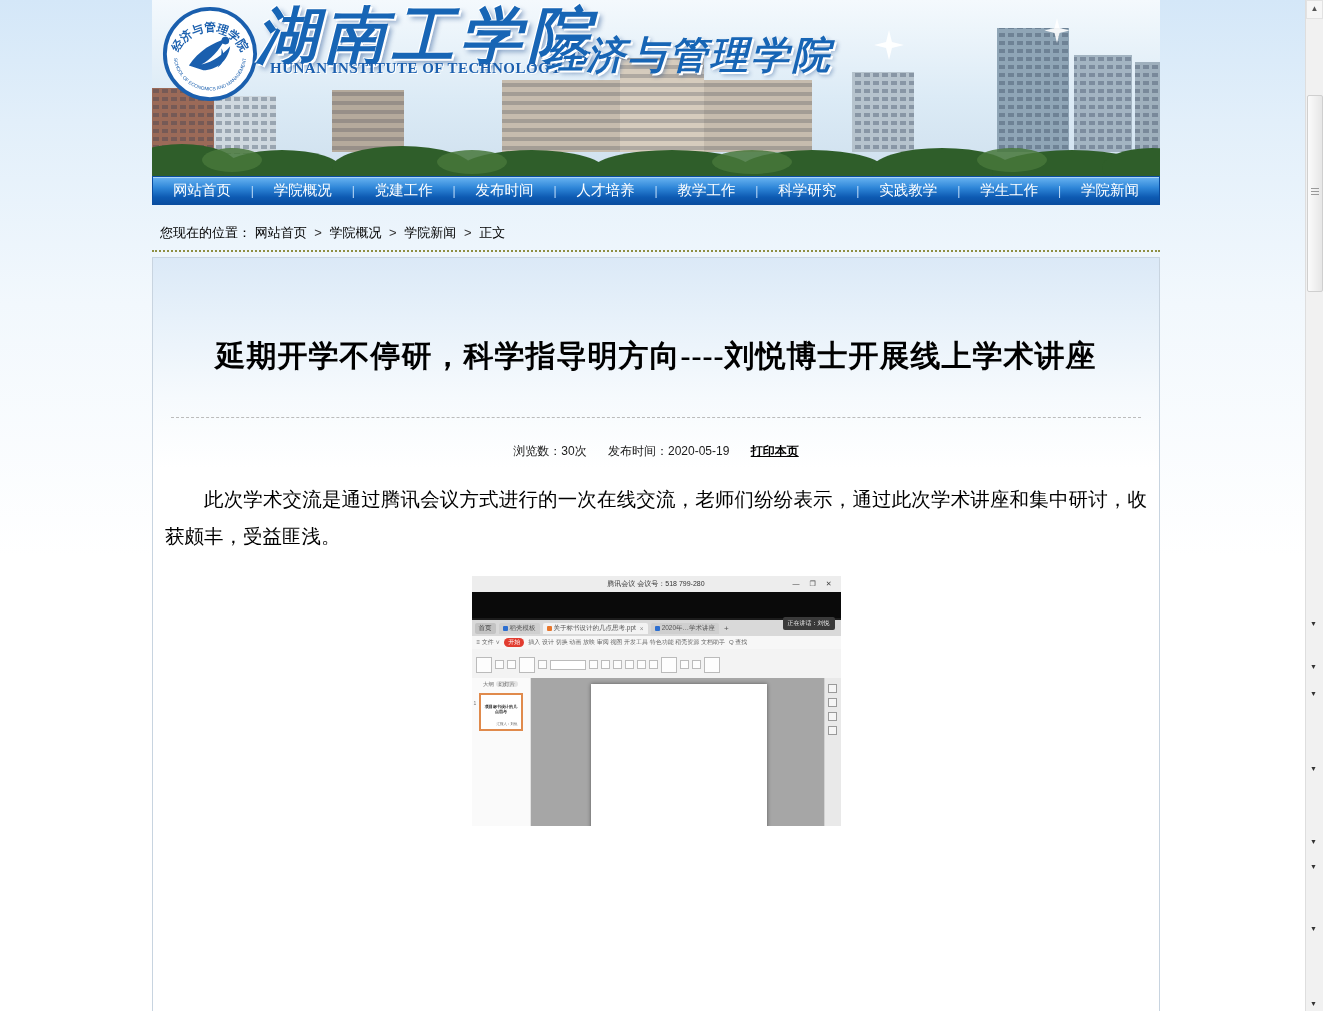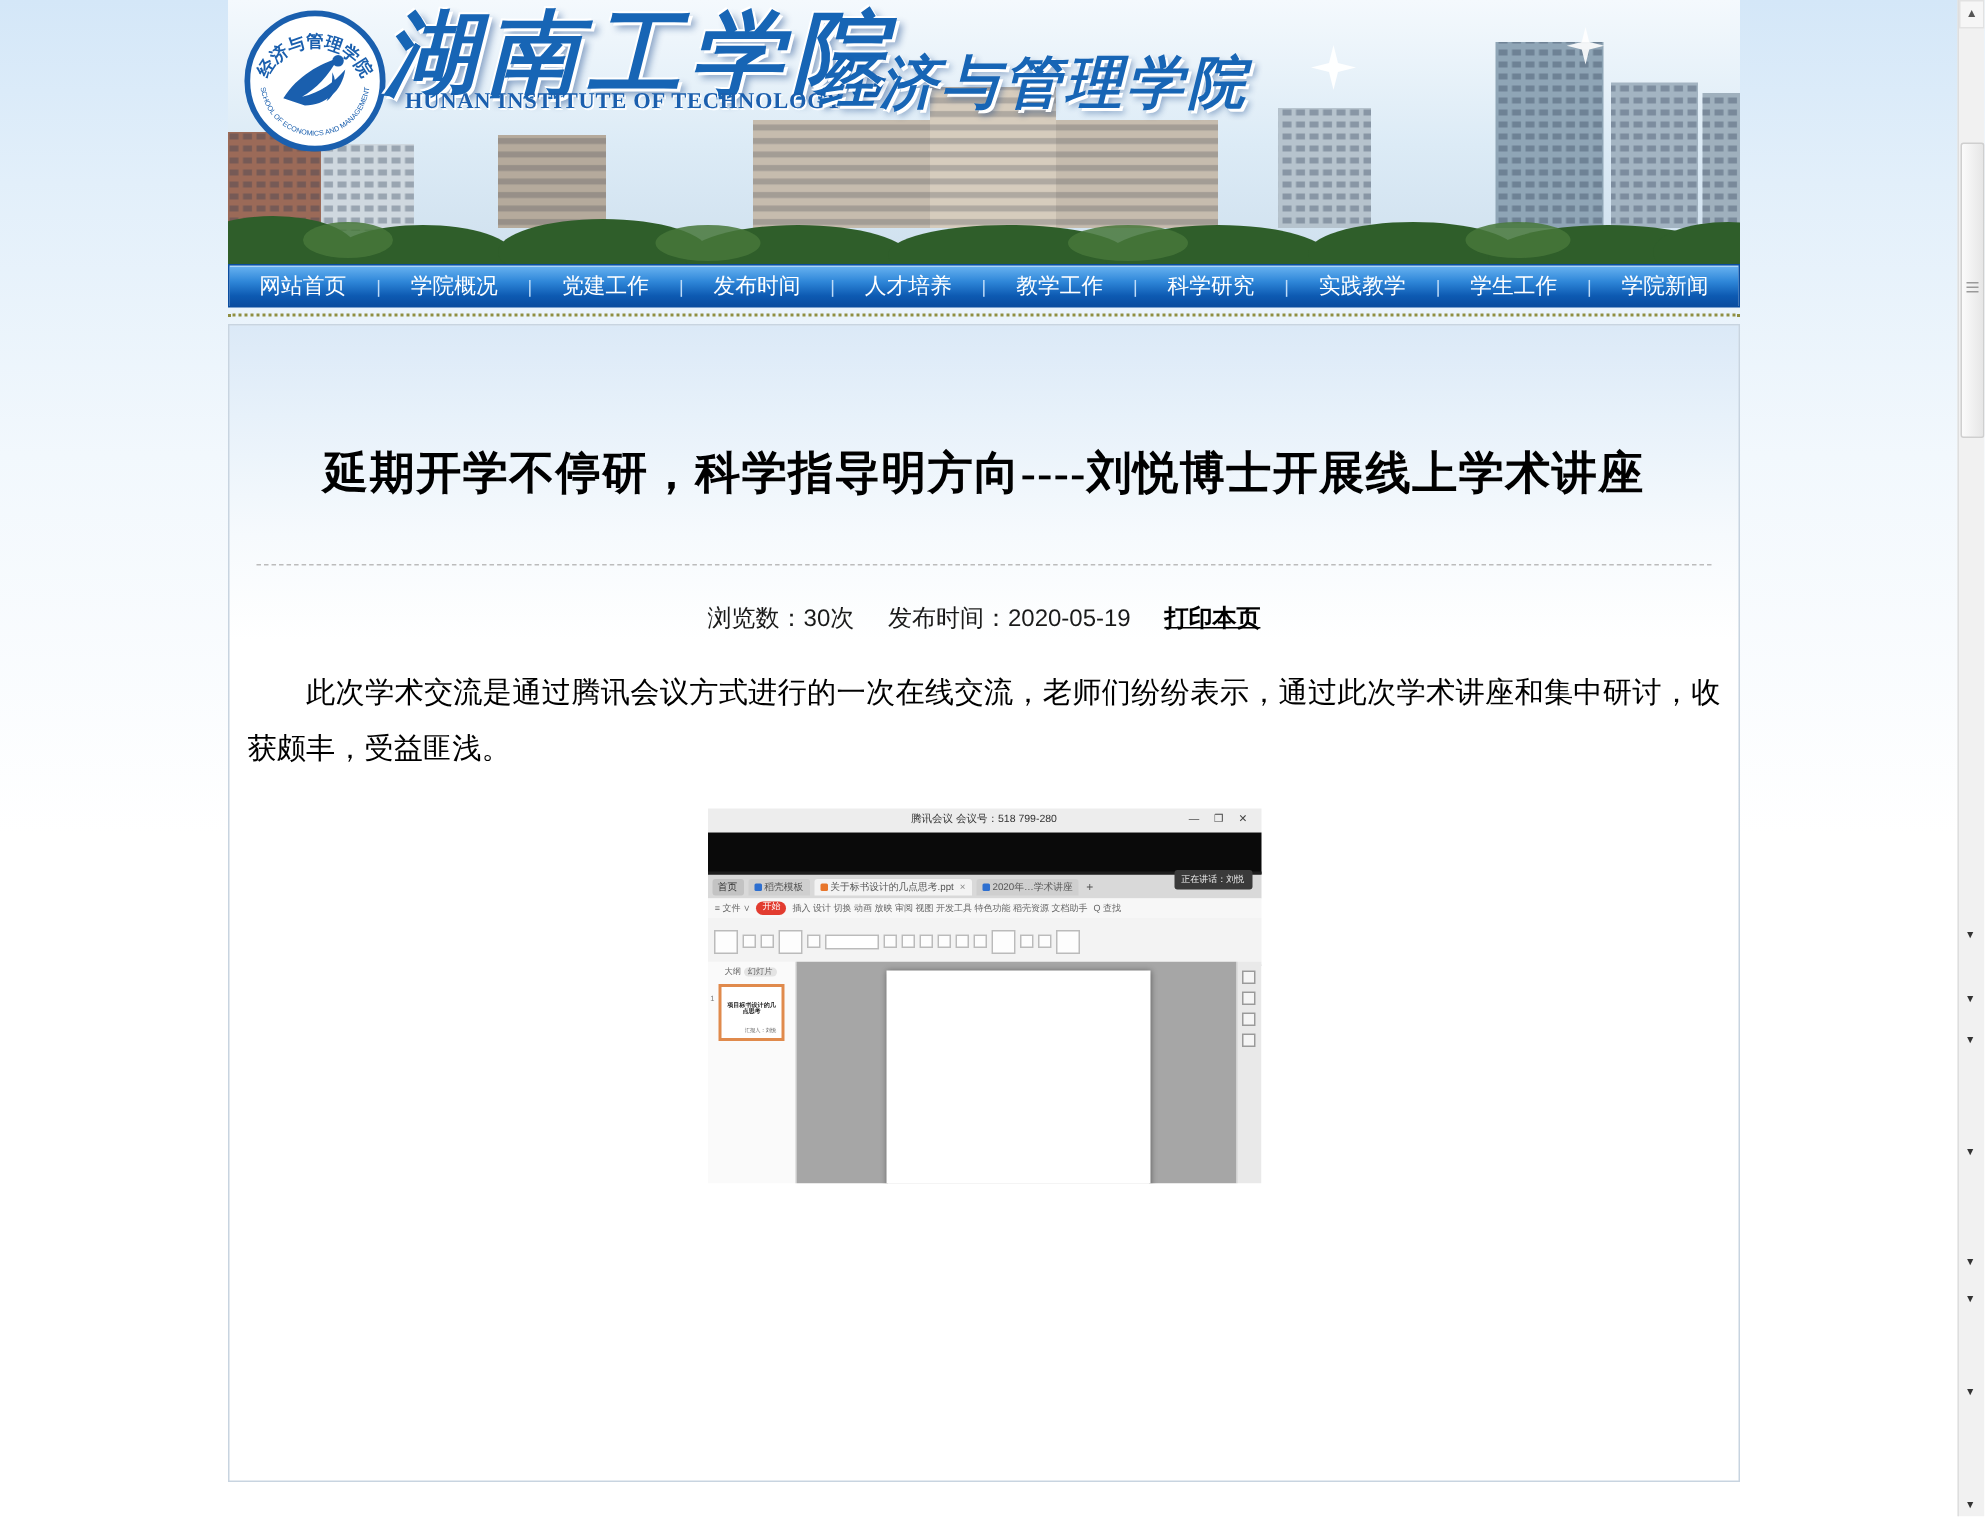--- a/index.html
+++ b/index.html
@@ -55,21 +55,21 @@
     margin-top:5px;border:1px solid #c8d4e0;
     background:linear-gradient(180deg,#dbe9f7 0px,#e7f1fa 60px,#f6fafd 140px,#ffffff 210px);
     padding:0 12px 30px;min-height:740px;
   }
   .article-title{
     padding-top:78px;text-align:center;
     font-family:"Liberation Serif",serif;font-weight:bold;
     font-size:30px;color:#000;letter-spacing:1px;
   }
   .title-sep{border-top:1px dashed #bcbcbc;margin:40px 6px 0;}
-  .meta{margin-top:25px;text-align:center;font-size:16px;color:#1a1a1a;}
+  .meta{margin-top:25px;text-align:center;font-size:12px;color:#1a1a1a;}
   .meta span{margin:0 9px;}
   .print-link{text-decoration:underline;cursor:pointer;color:#000;font-weight:bold;}
 
   .article-body{
     margin-top:22px;
     font-family:"Liberation Serif",serif;font-size:19.5px;line-height:36.5px;
     color:#000;text-align:justify;
   }
   .article-body p{text-indent:2em;margin:0 0 21px 0;}
 
@@ -215,20 +215,30 @@
     <span class="nav-sep">|</span>
     <div class="nav-item">科学研究</div>
     <span class="nav-sep">|</span>
     <div class="nav-item">实践教学</div>
     <span class="nav-sep">|</span>
     <div class="nav-item">学生工作</div>
     <span class="nav-sep">|</span>
     <div class="nav-item">学院新闻</div>
   </div>
 
+  <div class="breadcrumb">
+    <span>您现在的位置：</span>
+    <span class="bc-link">网站首页</span>
+    <span class="bc-sep">&gt;</span>
+    <span class="bc-link">学院概况</span>
+    <span class="bc-sep">&gt;</span>
+    <span class="bc-link">学院新闻</span>
+    <span class="bc-sep">&gt;</span>
+    <span>正文</span>
+  </div>
 
   <div class="dotted-sep"></div>
 
   <div class="article-box">
     <div class="article-title">延期开学不停研，科学指导明方向----刘悦博士开展线上学术讲座</div>
     <div class="title-sep"></div>
     <div class="meta">
       <span>浏览数：30次</span>
       <span>发布时间：2020-05-19</span>
       <span class="print-link">打印本页</span>

